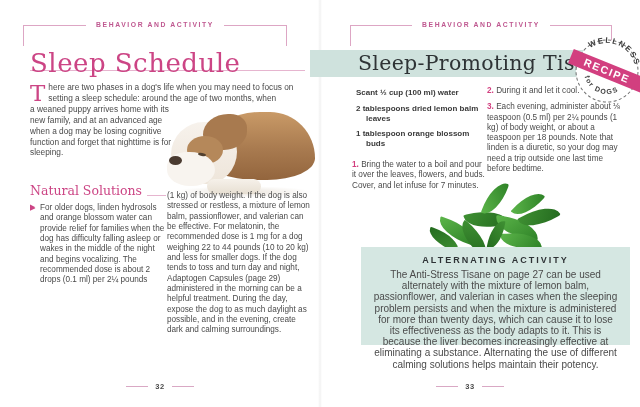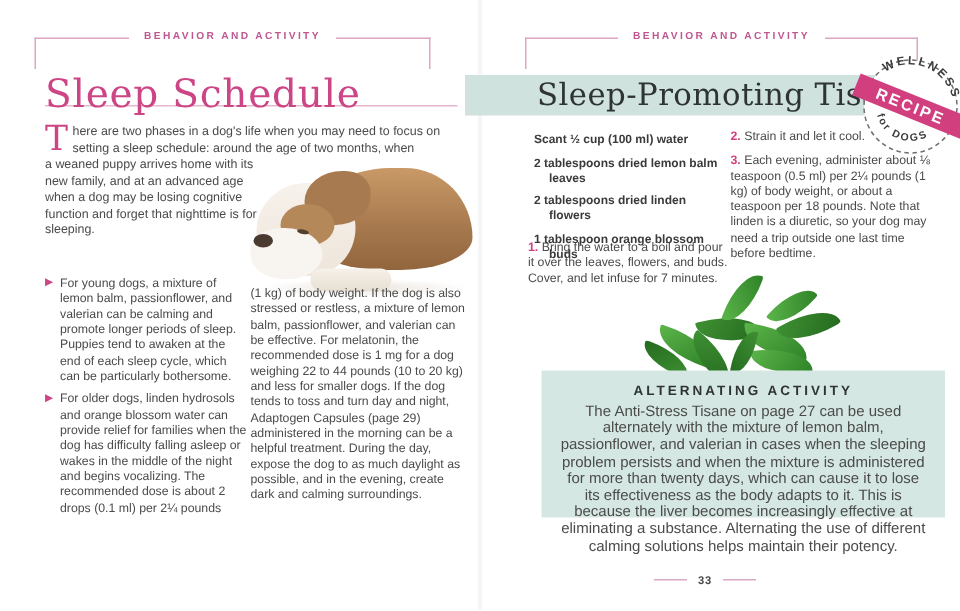--- a/index.html
+++ b/index.html
@@ -125,32 +125,40 @@
       <div class="dog-head"></div>
       <div class="dog-earpatch"></div>
       <div class="dog-eyepatch"></div>
       <div class="dog-muzzle"></div>
       <div class="dog-eye"></div>
       <div class="dog-nose"></div>
       <div class="dog-paw"></div>
     </div>
 
     <div class="col1">
+      <div class="subhead-row">
+        <h2 class="subhead">Natural Solutions</h2>
+        <div class="rule"></div>
+      </div>
       <p class="bullet">
         <span class="arrow">▶</span>
-        <span>For young dogs, a mixture of lemon balm, passionflower, and valerian can be calming and promote longer periods of sleep. Puppies tend to awaken at the end of each sleep cycle, which can be particularly bothersome.</span>
       </p>
       <p class="bullet">
         <span class="arrow">▶</span>
         <span>For older dogs, linden hydrosols and orange blossom water can provide relief for families when the dog has difficulty falling asleep or wakes in the middle of the night and begins vocalizing. The recommended dose is about 2 drops (0.1 ml) per 2¼ pounds</span>
       </p>
     </div>
 
     <div class="col2">(1 kg) of body weight. If the dog is also stressed or restless, a mixture of lemon balm, passionflower, and valerian can be effective. For melatonin, the recommended dose is 1 mg for a dog weighing 22 to 44 pounds (10 to 20 kg) and less for smaller dogs. If the dog tends to toss and turn day and night, Adaptogen Capsules (page 29) administered in the morning can be a helpful treatment. During the day, expose the dog to as much daylight as possible, and in the evening, create dark and calming surroundings.</div>
 
+    <div class="pageno">
+      <span class="prule"></span>
+      <span class="num">32</span>
+      <span class="prule"></span>
+    </div>
   </section>
 
   <section class="page page-right">
 
     <div class="kicker" style="left:30px;right:28px;top:20px;">
       <div class="rule l">
           <div class="tick"></div>
         </div>
       <div class="ktext">BEHAVIOR AND ACTIVITY</div>
       <div class="rule r">
@@ -175,35 +183,34 @@
         <text x="40" y="43.5" text-anchor="middle" font-size="10.5" font-weight="bold" fill="#ffffff" letter-spacing="1.6" font-family="Liberation Sans, sans-serif">RECIPE</text>
         <text font-size="7" font-weight="bold" fill="#3c3c3c" letter-spacing="1.4" font-family="Liberation Sans, sans-serif">
           <textPath href="#arcBot" startOffset="50%" text-anchor="middle">for DOGS</textPath>
         </text>
       </svg>
     </div>
 
     <div class="ingredients">
       <p class="ingredient">Scant ½ cup (100 ml) water</p>
       <p class="ingredient">2 tablespoons dried lemon balm leaves</p>
-      <p class="ingredient">2 tablespoons dried linden flowers</p>
       <p class="ingredient">1 tablespoon orange blossom buds</p>
     </div>
 
     <div class="steps-l">
       <p class="step">
         <span class="stepnum">1.</span>
         <span>Bring the water to a boil and pour it over the leaves, flowers, and buds. Cover, and let infuse for 7 minutes.</span>
       </p>
     </div>
 
     <div class="steps-r">
       <p class="step">
         <span class="stepnum">2.</span>
-        <span>Strain it and let it cool.</span>
+        <span>During it and let it cool.</span>
       </p>
       <p class="step">
         <span class="stepnum">3.</span>
         <span>Each evening, administer about ⅛ teaspoon (0.5 ml) per 2¼ pounds (1 kg) of body weight, or about a teaspoon per 18 pounds. Note that linden is a diuretic, so your dog may need a trip outside one last time before bedtime.</span>
       </p>
     </div>
 
     <div class="mint">
       <span class="leaf l1"></span>
       <span class="leaf d l2"></span>

